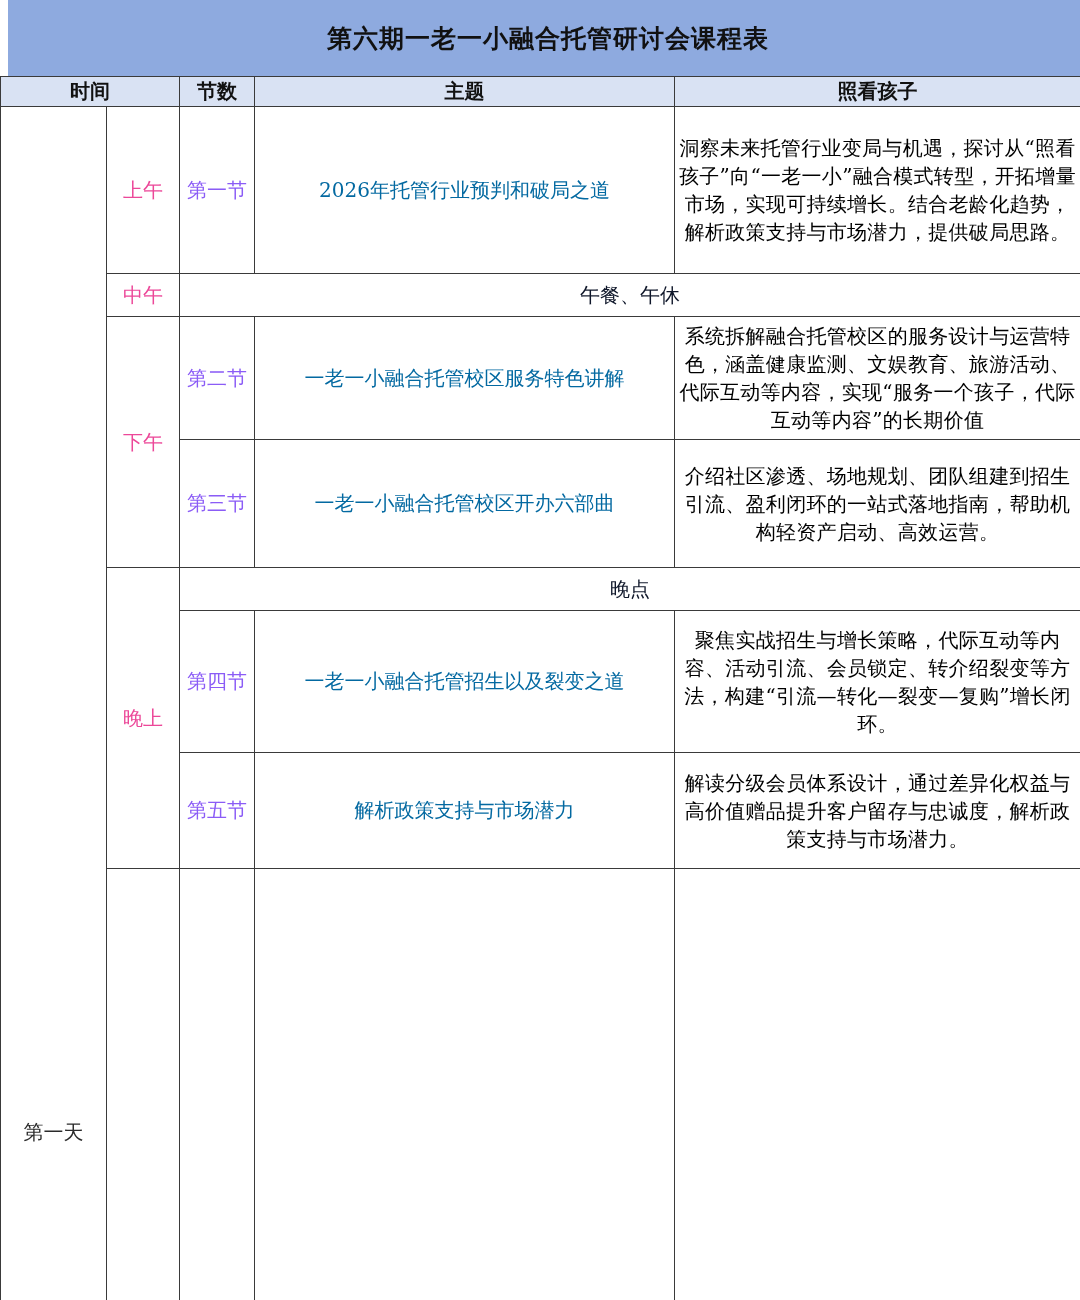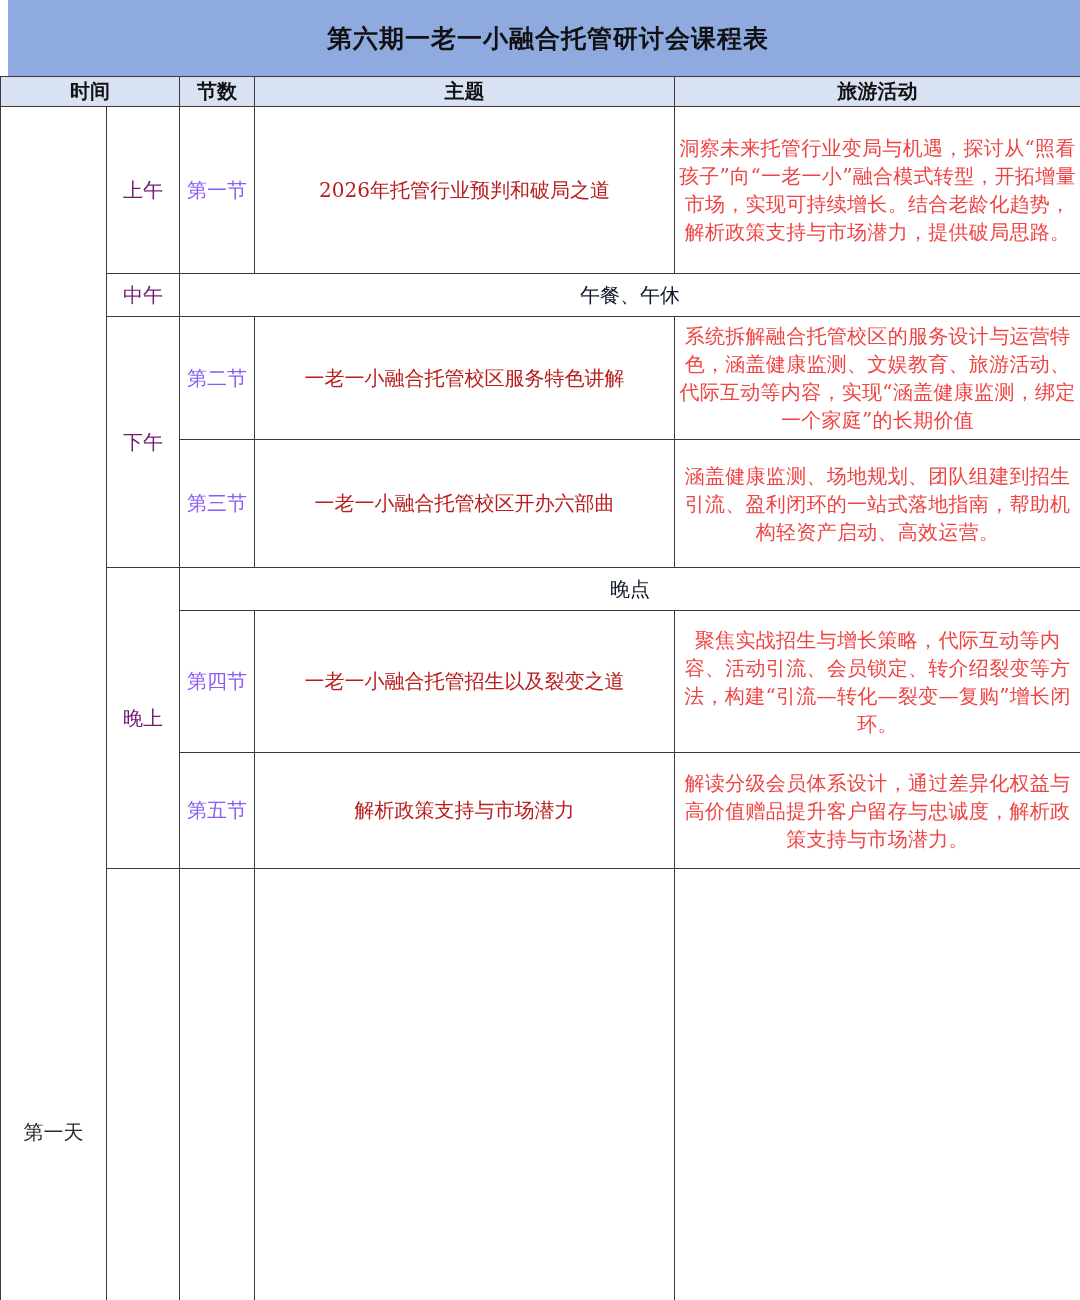--- a/index.html
+++ b/index.html
@@ -12,24 +12,24 @@
   }
   table.schedule {
     position: absolute; left: 0; top: 76px; border-collapse: collapse; table-layout: fixed;
     width: 1080px;
   }
   table.schedule td, table.schedule th {
     border: 1.5px solid #3a3a3a; padding: 0; vertical-align: middle; text-align: center;
     font-size: 20px; font-weight: normal; overflow: hidden;
   }
   table.schedule th { background: #d9e2f3; font-weight: bold; height: 29px; font-size: 20px; color: #111; }
-  td.desc { text-align: left; padding: 0 3px 0 5px; line-height: 28px; font-size: 20px; color: #ef4444; letter-spacing: 0.3px; }
-  td.topic { font-size: 20px; color: #b91c1c; }
+  td.desc { text-align: left; padding: 0 3px 0 5px; line-height: 28px; font-size: 20px; color: #000000; letter-spacing: 0.3px; }
+  td.topic { font-size: 20px; color: #0369a1; }
   td.section { font-size: 20px; color: #8b5cf6; text-align: left; padding-left: 3px; }
-  td.period { color: #701a75; }
+  td.period { color: #ec4899; }
   td.day { color: #2a2a2a; }
   td.break { color: #0f172a; }
 </style>
 </head>
 <body>
 
 <div class="title-band">第六期一老一小融合托管研讨会课程表</div>
 
 <table class="schedule">
   <colgroup>
@@ -37,46 +37,46 @@
     <col style="width:73px">
     <col style="width:75px">
     <col style="width:420px">
     <col style="width:406px">
   </colgroup>
   <tbody>
       <tr>
     <th colspan="2">时间</th>
     <th>节数</th>
     <th>主题</th>
-    <th>旅游活动</th>
+    <th>照看孩子</th>
   </tr>
 
   <tr style="height:167px">
     <td rowspan="8" class="day">第一天</td>
     <td class="period">上午</td>
     <td class="section">第一节</td>
     <td class="topic">2026年托管行业预判和破局之道</td>
     <td class="desc">洞察未来托管行业变局与机遇，探讨从“照看孩子”向“一老一小”融合模式转型，开拓增量市场，实现可持续增长。结合老龄化趋势，解析政策支持与市场潜力，提供破局思路。</td>
   </tr>
 
   <tr style="height:43px">
     <td class="period">中午</td>
     <td colspan="3" class="break">午餐、午休</td>
   </tr>
 
   <tr style="height:123px">
     <td rowspan="2" class="period">下午</td>
     <td class="section">第二节</td>
     <td class="topic">一老一小融合托管校区服务特色讲解</td>
-    <td class="desc">系统拆解融合托管校区的服务设计与运营特色，涵盖健康监测、文娱教育、旅游活动、代际互动等内容，实现“涵盖健康监测，绑定一个家庭”的长期价值</td>
+    <td class="desc">系统拆解融合托管校区的服务设计与运营特色，涵盖健康监测、文娱教育、旅游活动、代际互动等内容，实现“服务一个孩子，代际互动等内容”的长期价值</td>
   </tr>
   <tr style="height:128px">
     <td class="section">第三节</td>
     <td class="topic">一老一小融合托管校区开办六部曲</td>
-    <td class="desc">涵盖健康监测、场地规划、团队组建到招生引流、盈利闭环的一站式落地指南，帮助机构轻资产启动、高效运营。</td>
+    <td class="desc">介绍社区渗透、场地规划、团队组建到招生引流、盈利闭环的一站式落地指南，帮助机构轻资产启动、高效运营。</td>
   </tr>
 
   <tr style="height:43px">
     <td rowspan="3" class="period">晚上</td>
     <td colspan="3" class="break">晚点</td>
   </tr>
   <tr style="height:142px">
     <td class="section">第四节</td>
     <td class="topic">一老一小融合托管招生以及裂变之道</td>
     <td class="desc">聚焦实战招生与增长策略，代际互动等内容、活动引流、会员锁定、转介绍裂变等方法，构建“引流—转化—裂变—复购”增长闭环。</td>

